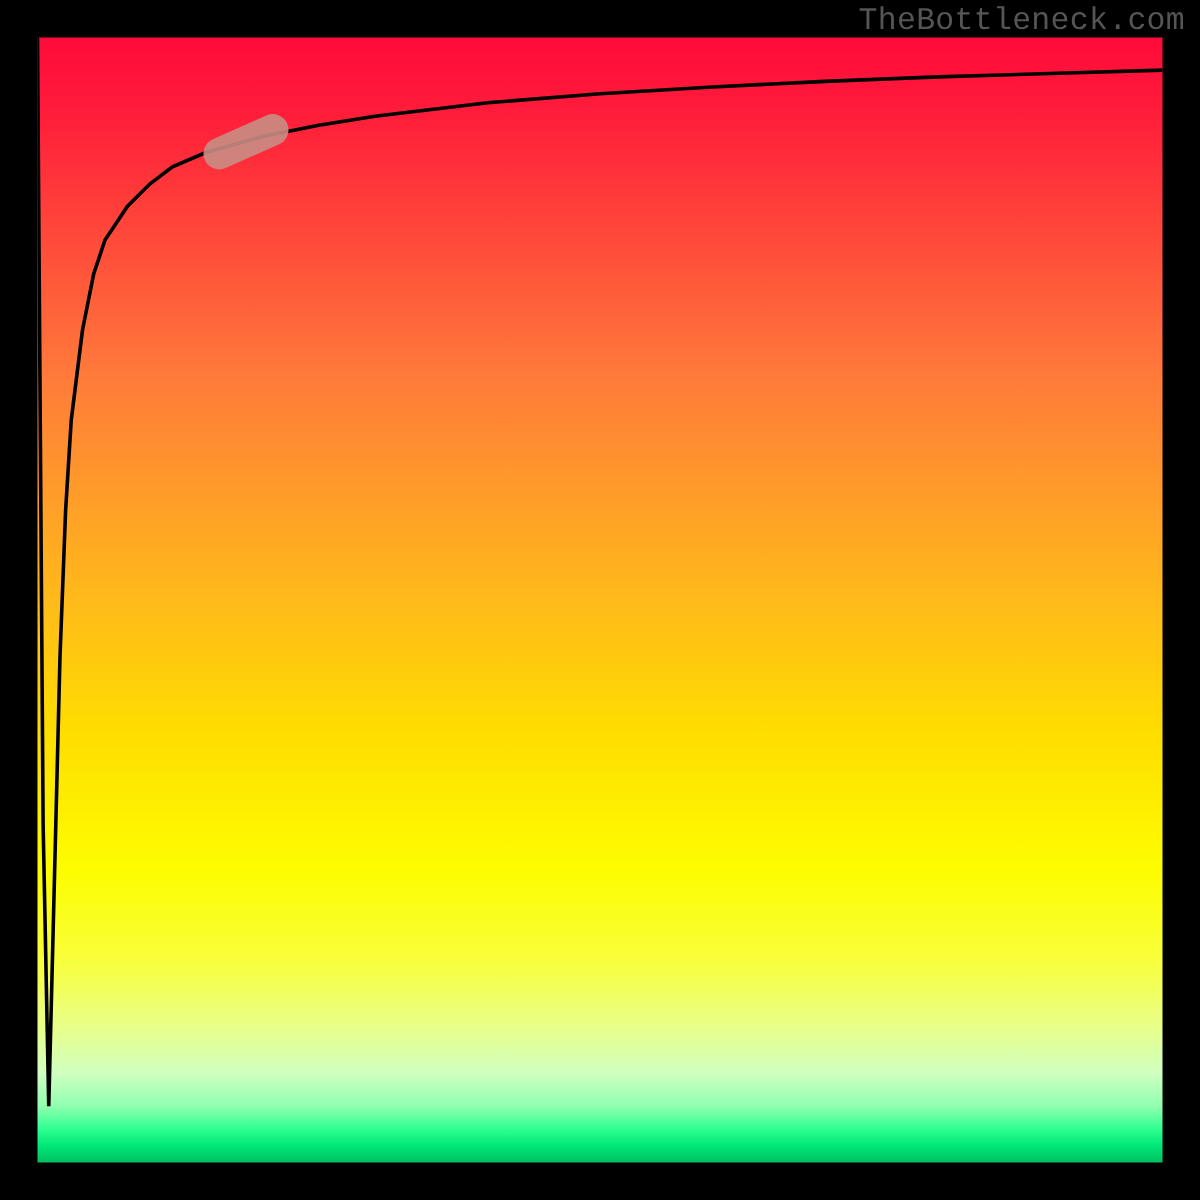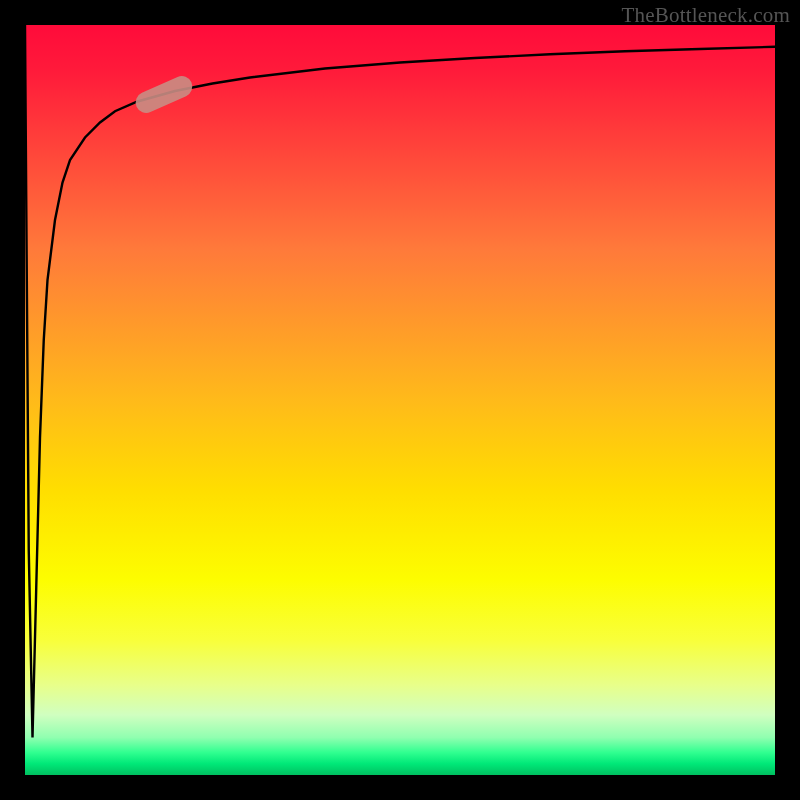--- a/index.html
+++ b/index.html
@@ -33,21 +33,21 @@
       #30ff90 97%,
       #00e878 98.5%,
       #00c060 100%
     );
   }
   .curve-layer { position: absolute; inset: 0; }
   .attribution {
     position: absolute;
     top: 3px;
     right: 10px;
-    font-family: Liberation Serif, serif;
+    font-family: Liberation Mono, monospace;
     font-size: 21px;
     color: #555;
     letter-spacing: 0.2px;
   }
   .blob {
     position: absolute;
     width: 60px;
     height: 21px;
     border-radius: 11px;
     background: #c98d84;

